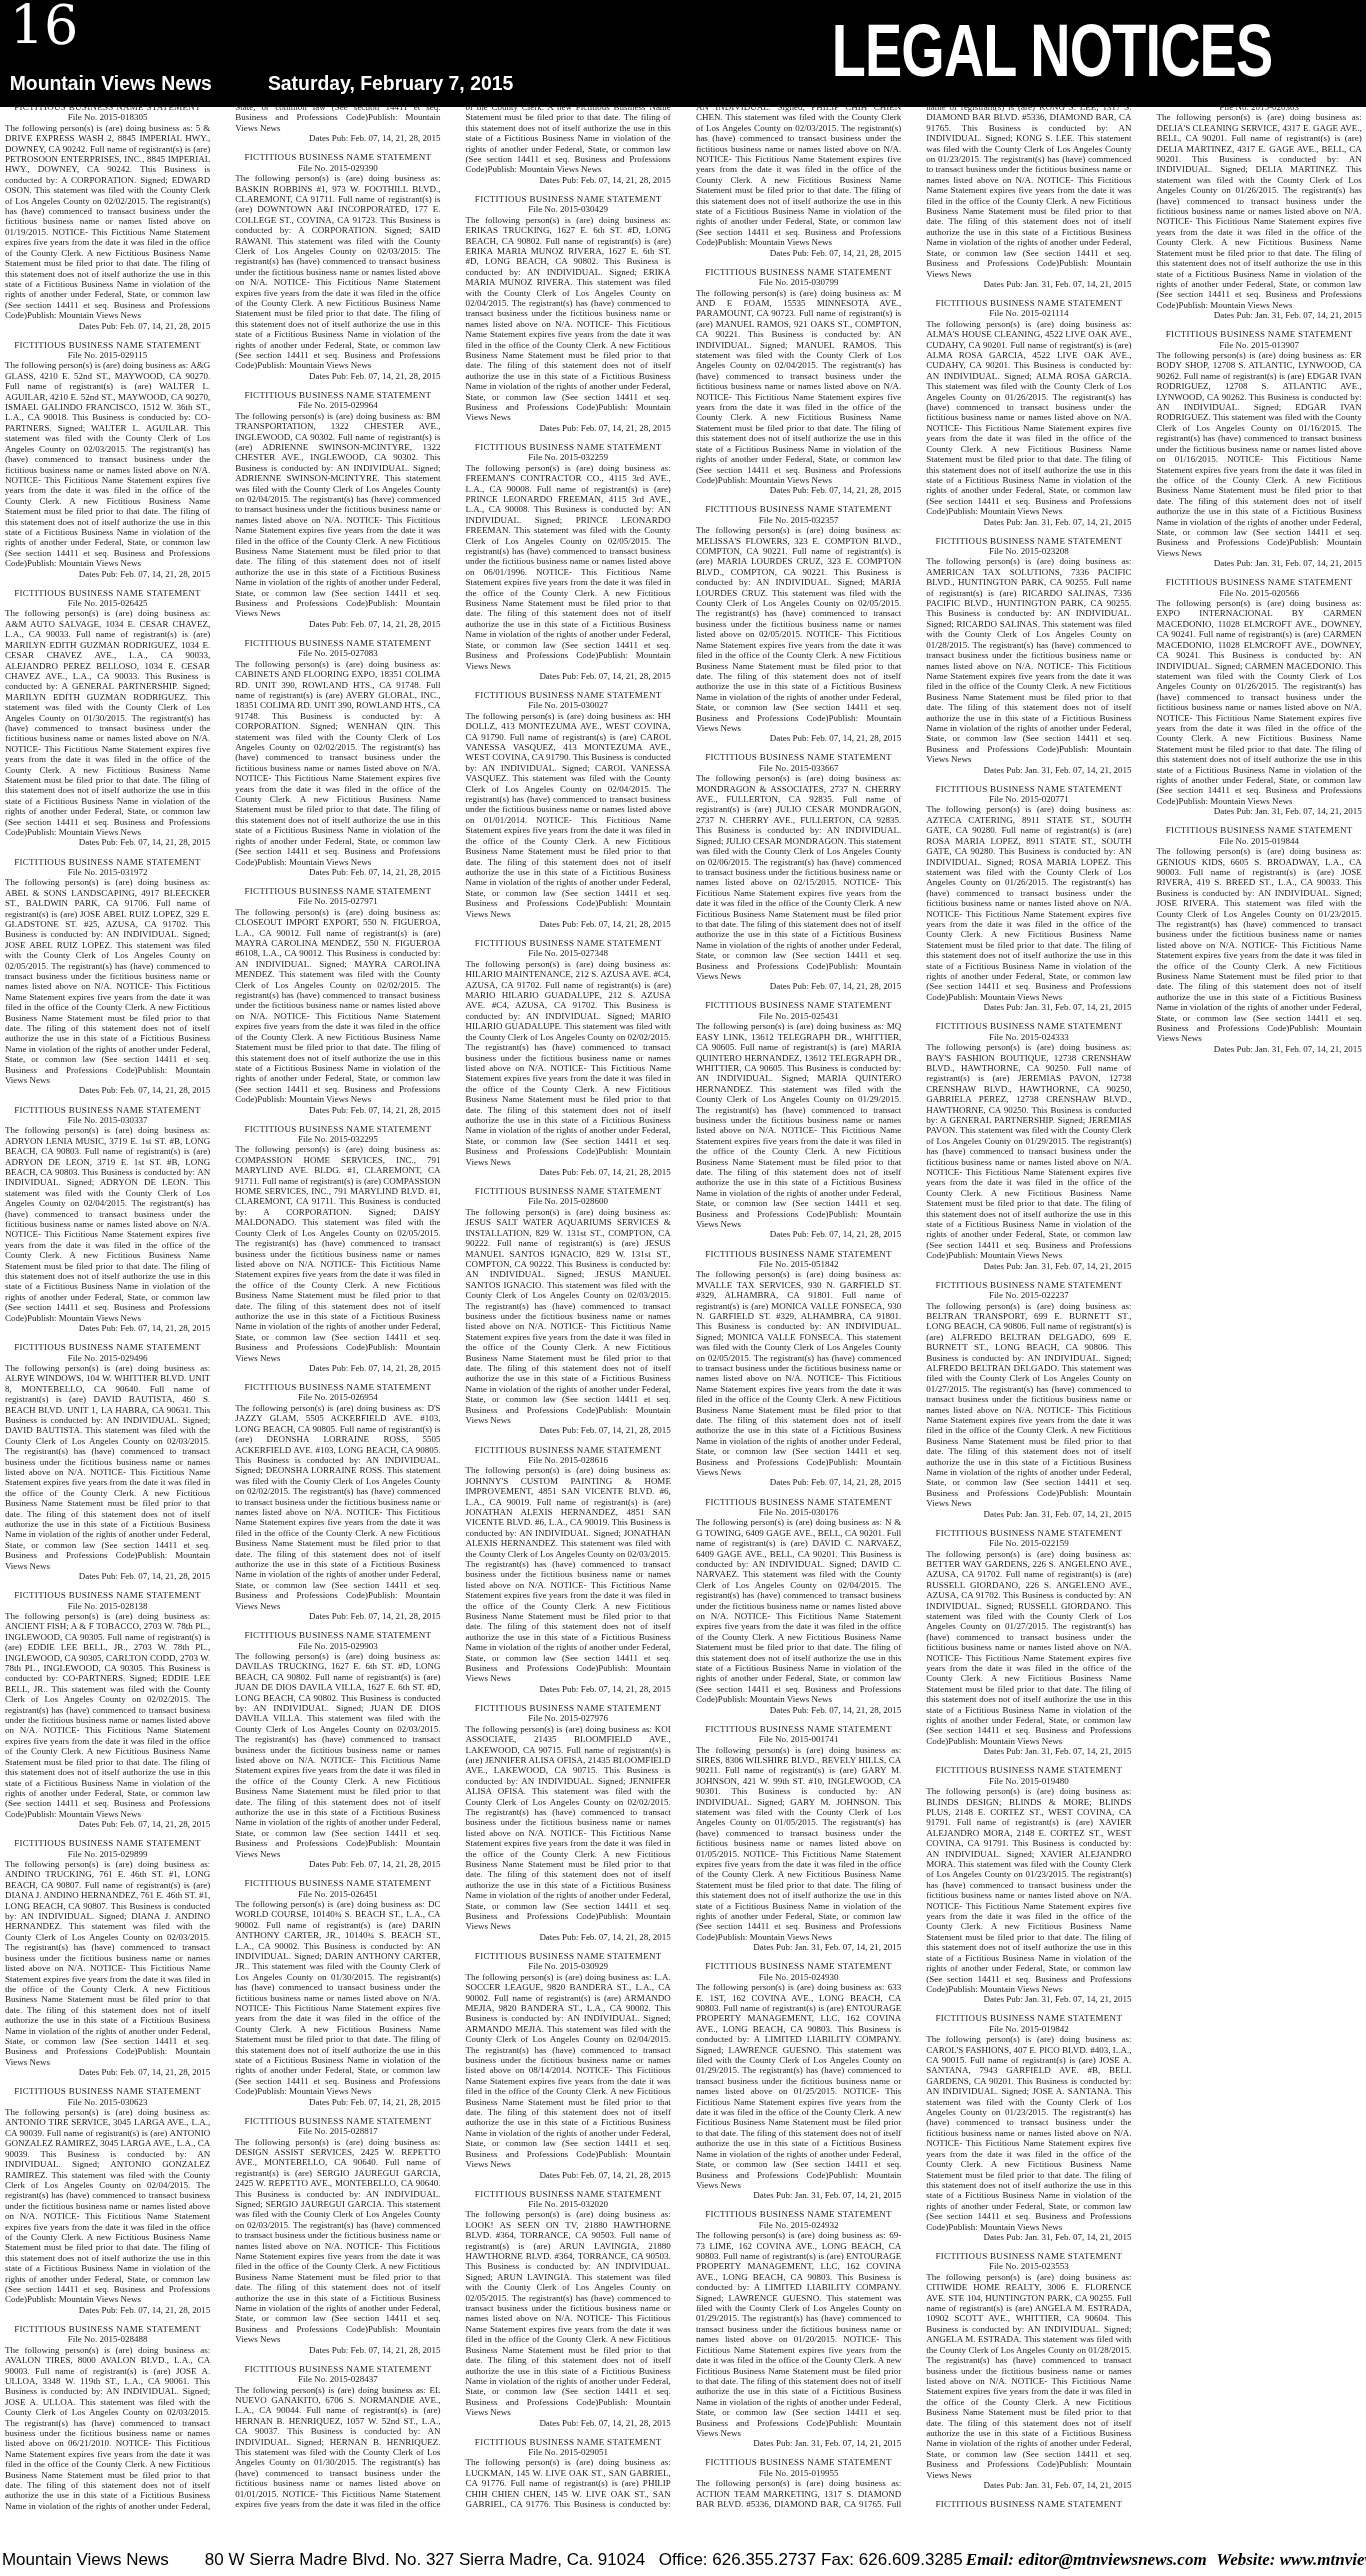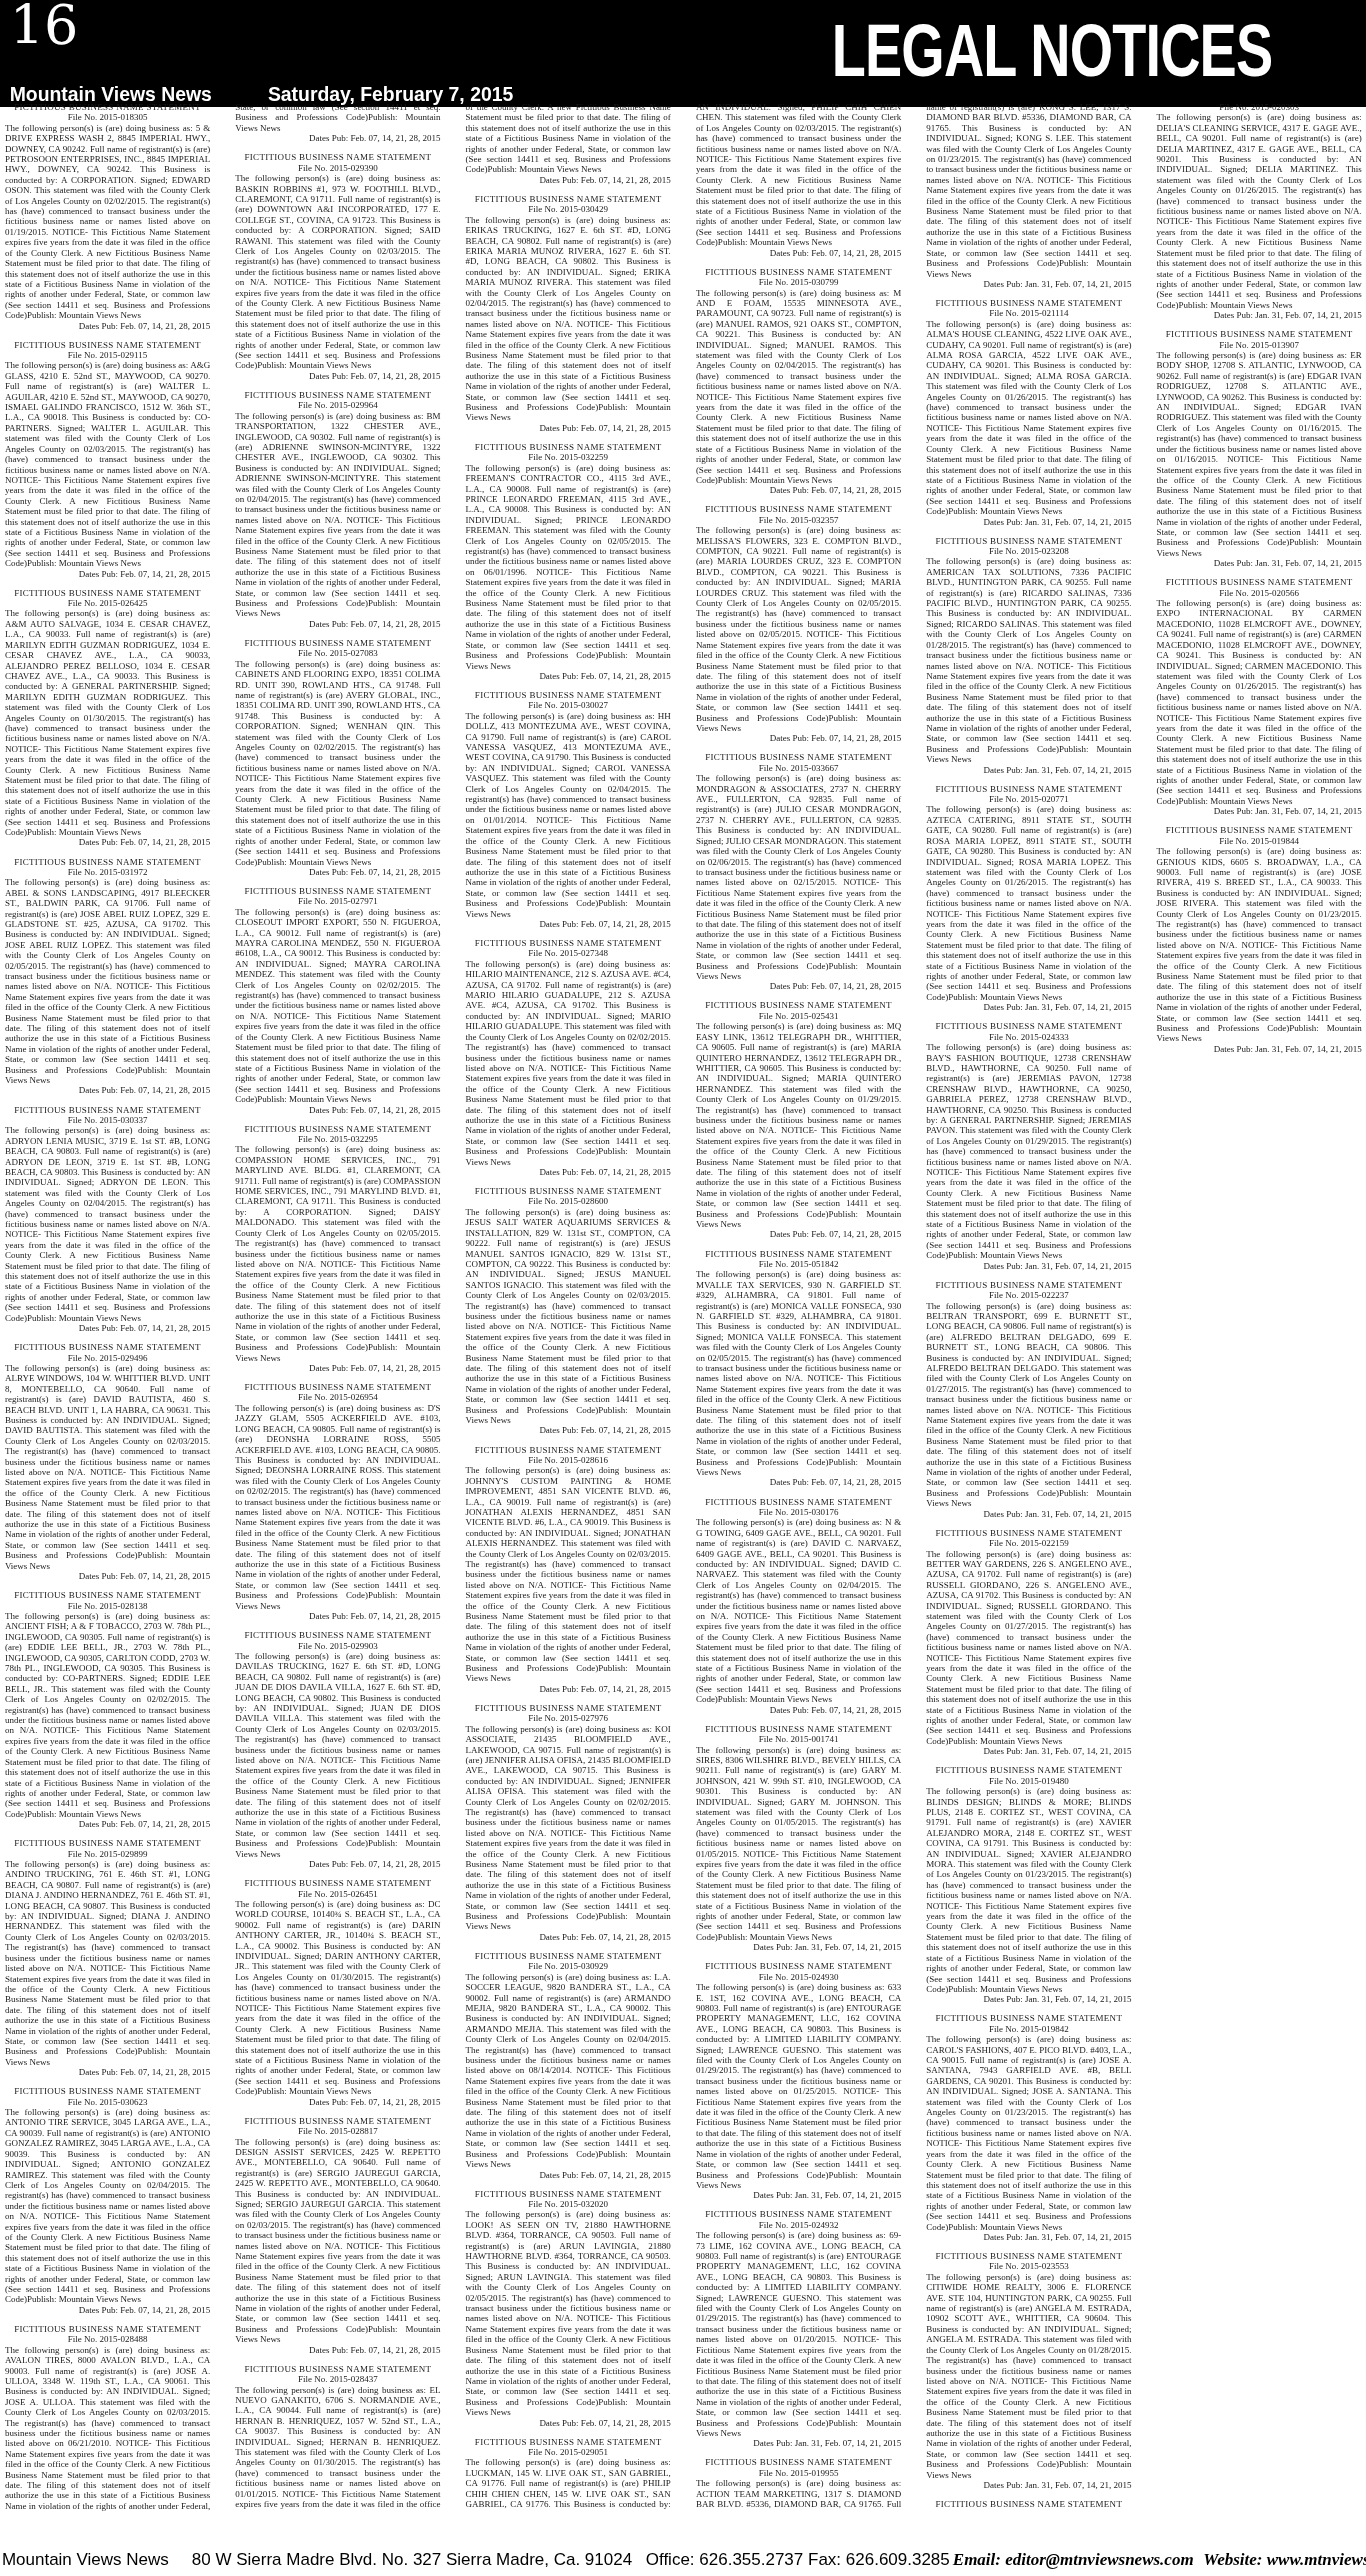--- a/index.html
+++ b/index.html
@@ -6,40 +6,40 @@
   body{width:1367px;height:2576px;position:relative;overflow:hidden;
        font-family:"Liberation Serif", serif;color:#1a1a1a;}
 
   
   .masthead{position:absolute;top:0;left:0;width:1367px;height:107px;background:#000;color:#fff;}
   .page-num{position:absolute;top:-5.8px;left:9.7px;font-family:"DejaVu Serif", serif;
             font-size:54px;font-weight:400;color:#fff;}
   .big-title{position:absolute;top:7.8px;right:95px;font-family:"Liberation Sans", sans-serif;
              font-weight:700;font-size:68px;letter-spacing:-1px;white-space:nowrap;
              transform:scale(0.82,1.08);transform-origin:right top;}
-  .mast-row{position:absolute;left:9.7px;bottom:1px;font-family:"Liberation Sans", sans-serif;
+  .mast-row{position:absolute;left:9.7px;bottom:12px;font-family:"Liberation Sans", sans-serif;
             font-weight:700;font-size:19.4px;}
   .mast-row .date{margin-left:56px;}
 
   
   .flow{position:absolute;top:102px;left:4.9px;width:1357px;height:2414px;
         column-count:6;column-gap:25px;column-fill:auto;overflow:hidden;
         font-size:9px;line-height:10.4px;text-align:justify;}
   .notice{margin:0 0 8.7px 0;break-inside:auto;}
   .n-head{text-align:center;letter-spacing:0.3px;}
   .n-file{text-align:center;}
   .n-body{margin:0;text-align:justify;}
   .n-dates{text-align:right;}
 
   
   .footer{position:absolute;left:0;bottom:0;width:1367px;height:32px;background:#fff;
           display:flex;align-items:center;white-space:nowrap;
           font-family:"Liberation Sans", sans-serif;font-size:17px;color:#000;}
   .footer .fname{margin-left:1.9px;}
-  .footer .faddr{margin-left:23px;}
+  .footer .faddr{margin-left:36px;}
   .footer .fcontact{margin-left:13.6px;}
   .footer .femail{margin-left:3px;font-family:"Liberation Serif", serif;font-style:italic;font-weight:700;}
   .footer .fweb{margin-left:9.7px;font-family:"Liberation Serif", serif;font-style:italic;font-weight:700;}
 </style>
 </head>
 <body>
 
 <div class="masthead">
   <div class="page-num">16</div>
   <div class="big-title">LEGAL NOTICES</div>

